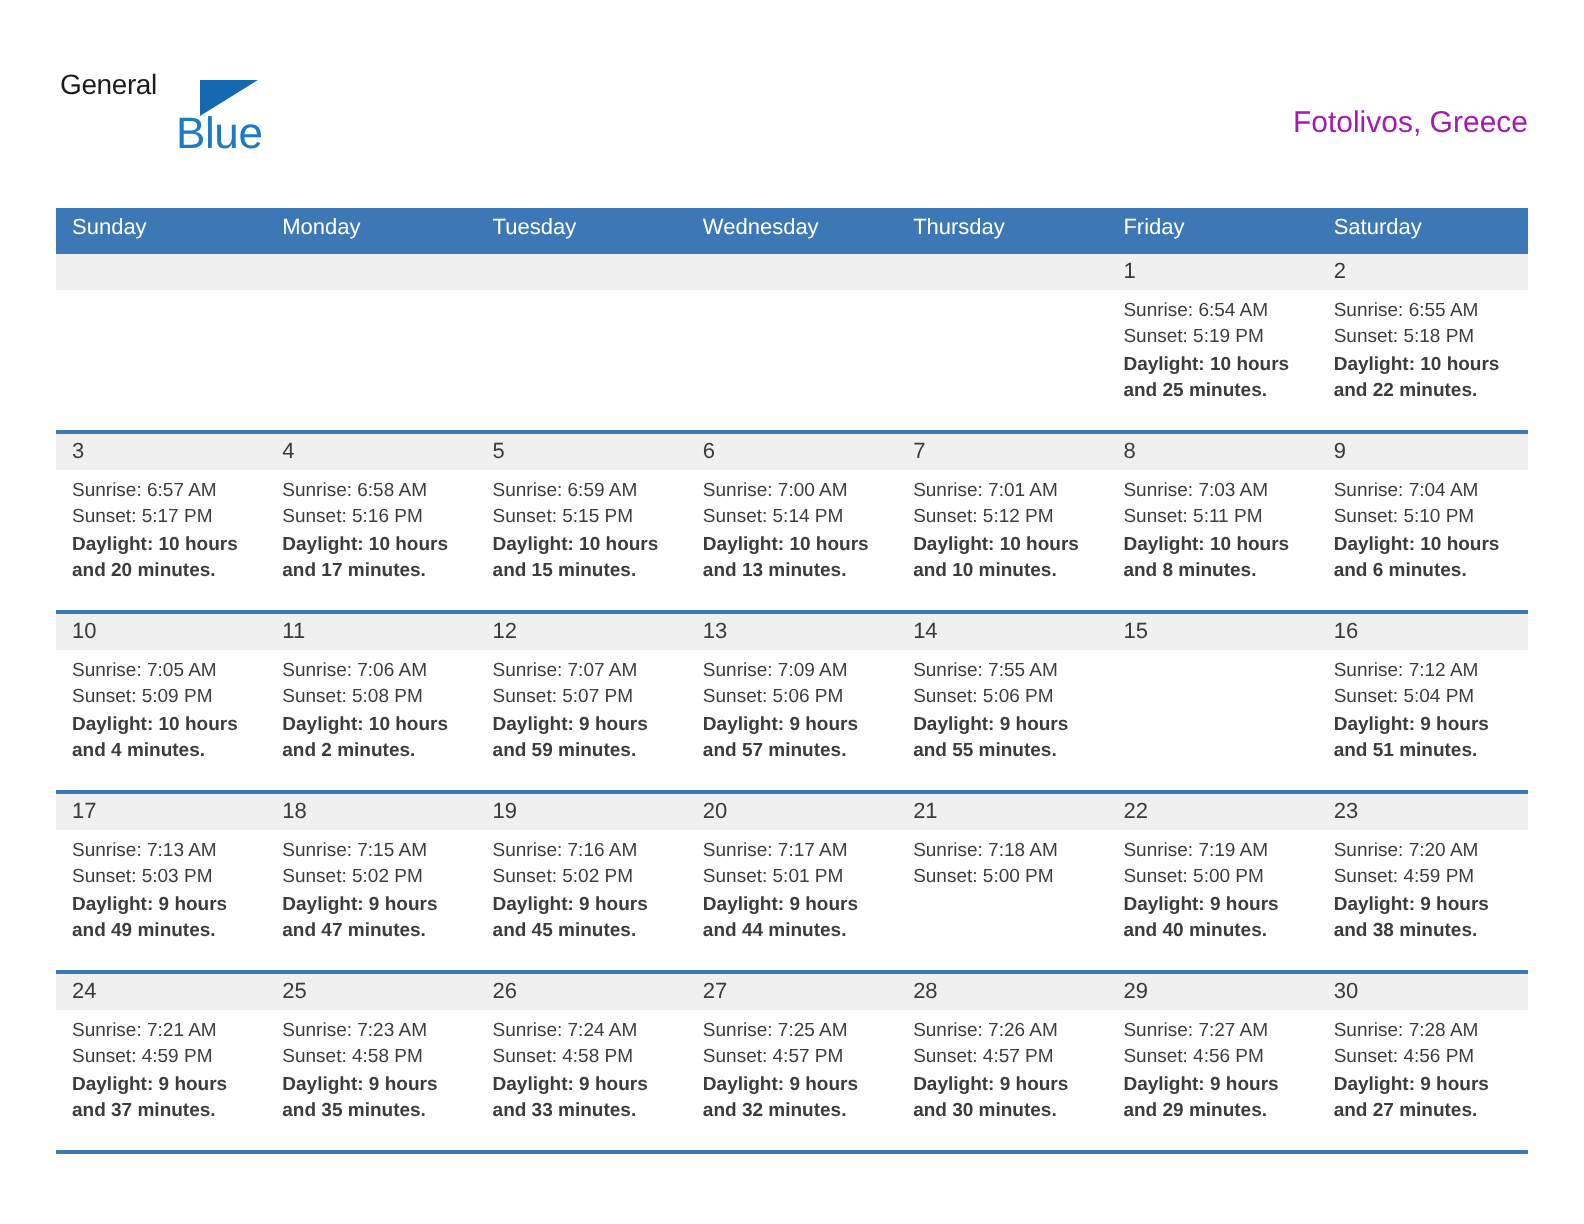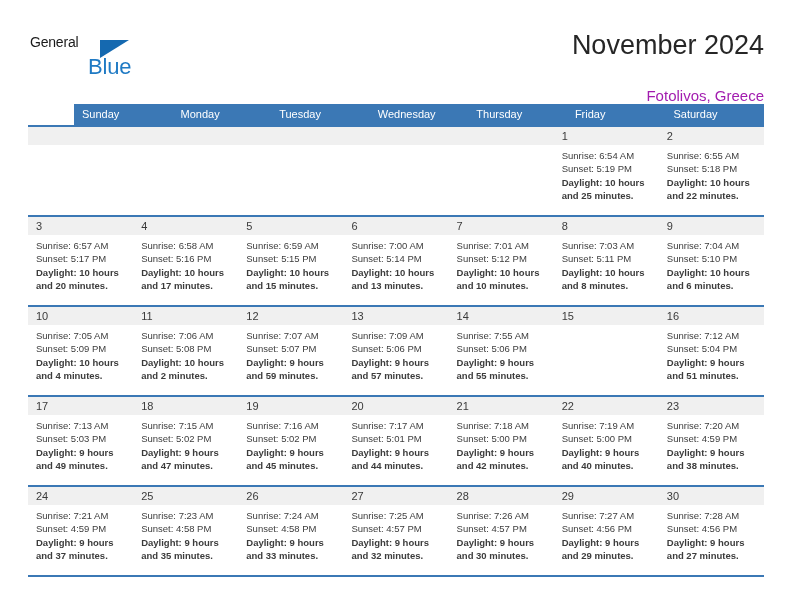--- a/index.html
+++ b/index.html
@@ -91,21 +91,20 @@
     position: absolute;
     left: 28px;
     top: 104px;
     width: 736px;
   }
 
   .week-head {
     display: flex;
     background: #3b78b5;
     height: 21px;
-    margin-left: 46px;
   }
   .week-head .dow {
     flex: 1 1 0;
     color: #ffffff;
     font-size: 11px;
     line-height: 21px;
     padding-left: 8px;
     box-sizing: border-box;
     white-space: nowrap;
   }
@@ -163,21 +162,20 @@
 
   <div class="topbar">
 
     <div class="logo">
       <span class="logo-general">General</span>
       <span class="logo-tri"></span>
       <span class="logo-blue">Blue</span>
     </div>
 
     <div class="title-block">
-      <div class="cal-title">November 2024</div>
       <div class="cal-sub">Fotolivos, Greece</div>
     </div>
 
   </div>
 
   <div class="calendar">
     <div class="week-head" id="dow-row">
         <div class="dow">Sunday</div>
         <div class="dow">Monday</div>
         <div class="dow">Tuesday</div>
@@ -362,21 +360,20 @@
               <div>Sunrise: 7:17 AM</div>
               <div>Sunset: 5:01 PM</div>
               <div class="dl">Daylight: 9 hours and 44 minutes.</div>
             </div>
           </div>
           <div class="day-cell">
             <div class="day-num">21</div>
             <div class="day-info">
               <div>Sunrise: 7:18 AM</div>
               <div>Sunset: 5:00 PM</div>
-              <div class="dl">Daylight: 9 hours and 42 minutes.</div>
             </div>
           </div>
           <div class="day-cell">
             <div class="day-num">22</div>
             <div class="day-info">
               <div>Sunrise: 7:19 AM</div>
               <div>Sunset: 5:00 PM</div>
               <div class="dl">Daylight: 9 hours and 40 minutes.</div>
             </div>
           </div>

